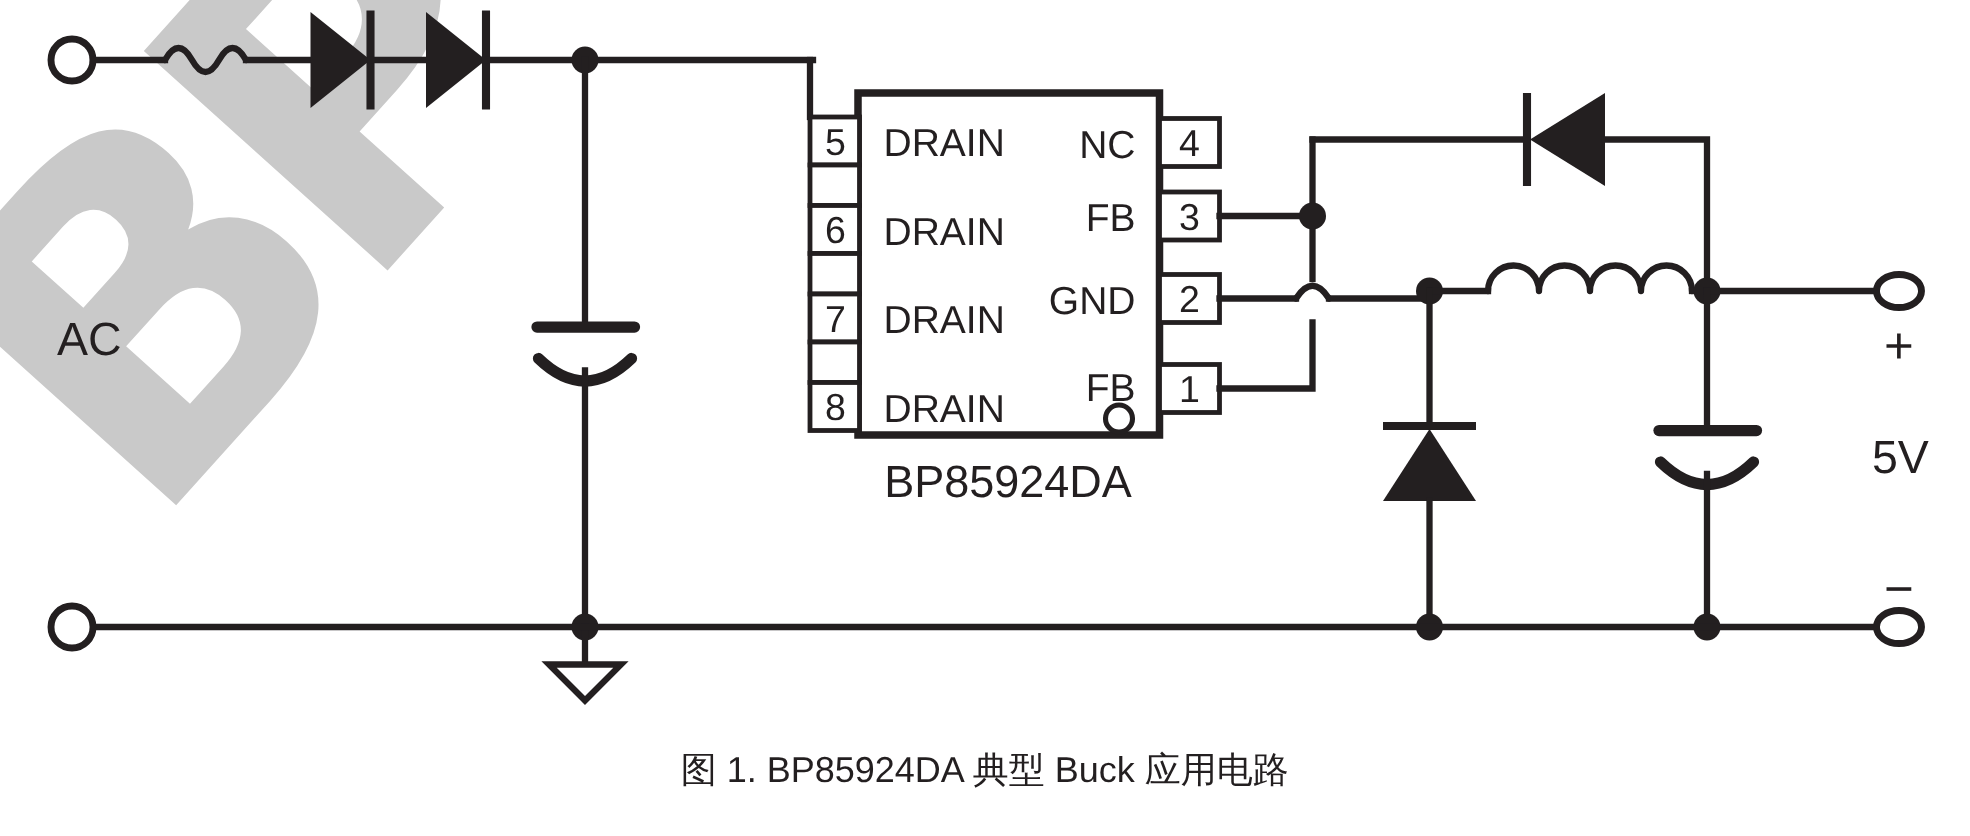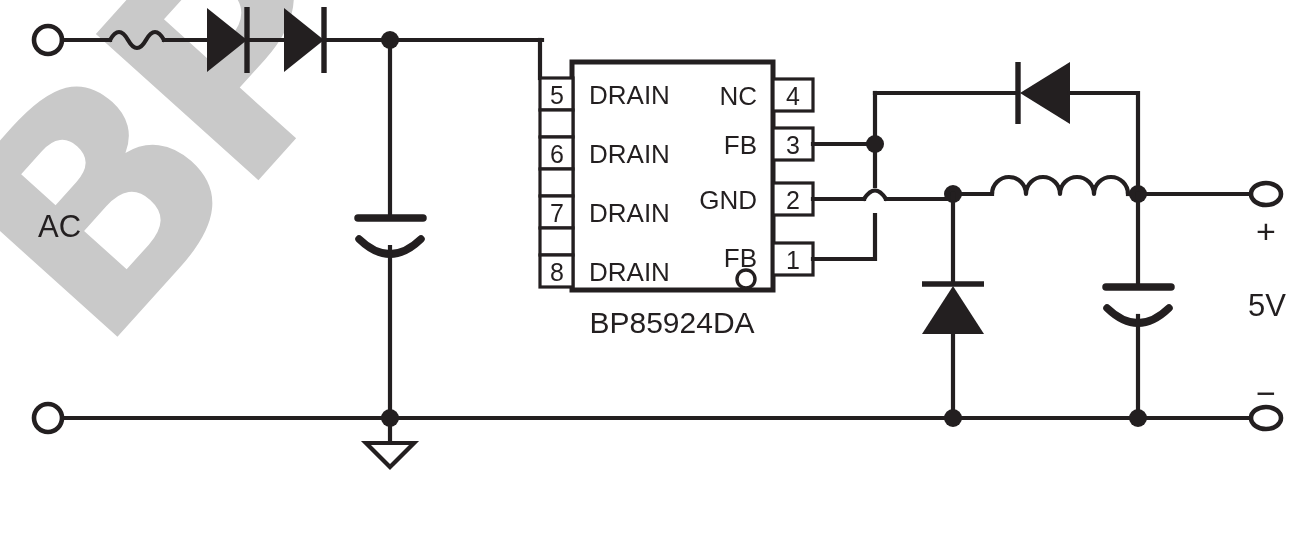--- a/index.html
+++ b/index.html
@@ -313,14 +313,15 @@
       <ellipse class="term-circle" cx="1266" cy="418" rx="15" ry="11"></ellipse>
       <text class="sign-label" x="1266" y="231">+</text>
       <text class="sign-label" x="1266" y="393">−</text>
       <text class="node-label" x="1248" y="305" style="text-anchor:start;">5V</text>
     </g>
 
     <text class="node-label" x="38" y="226">AC</text>
 
   </svg>
 
+  <div id="caption">图 1. BP85924DA 典型 Buck 应用电路</div>
 
 </div>
 
 </body></html>

